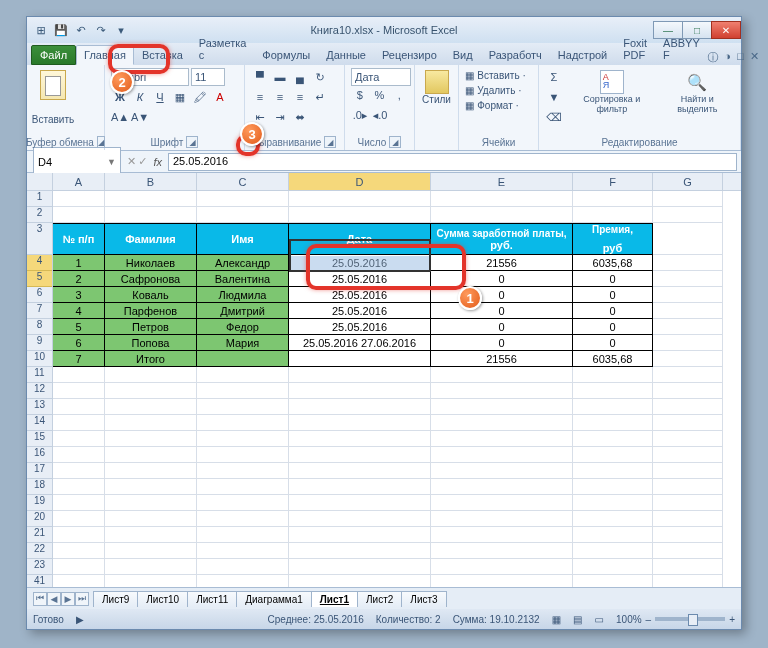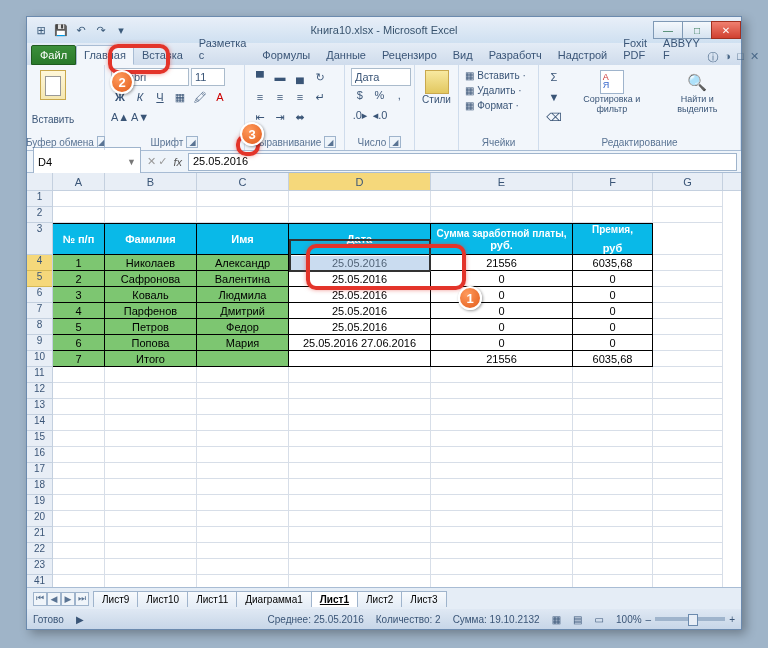--- a/index.html
+++ b/index.html
@@ -23,21 +23,21 @@
   .dlaunch { width: 12px; height: 12px; border: 1px solid #9fb4cc; display:inline-flex; align-items:center; justify-content:center; font-size:8px; color:#5a7494; background:#eef4fa;}
   .paste-btn { width: 40px; height: 58px; border: 1px solid transparent; display:flex; flex-direction:column; align-items:center; justify-content:center; gap:14px; }
   .paste-ico { width:26px; height:30px; border:1px solid #c9a84d; background: linear-gradient(#fff7d9,#f5e7b1); position:relative; }
   .paste-ico::after{content:""; position:absolute; left:4px; top:5px; width:14px; height:18px; background:#fff; border:1px solid #999;}
   .small-row { display:flex; gap:2px; align-items:center; margin-bottom:2px;}
   .combo { height:18px; border:1px solid #abc; background:#fff; font-size:11px; padding:0 3px; display:flex; align-items:center; }
   .btnlet { width:18px; height:18px; border:1px solid transparent; display:inline-flex; align-items:center; justify-content:center; font-size:11px; }
   .big-btn { display:flex; flex-direction:column; align-items:center; padding:2px 4px; }
   .big-ico { width:24px; height:24px; }
   .namebox-row { height:22px; background:#eef4fa; border-bottom:1px solid #a8bcd4; display:flex; align-items:center; font-size:11px; }
-  .namebox { width:108px; border:1px solid #9fb4cc; background:#fff; margin-left:6px; padding:8px 4px; display:flex; align-items:center; justify-content:space-between; }
+  .namebox { width:88px; border:1px solid #9fb4cc; background:#fff; margin-left:6px; padding:8px 4px; display:flex; align-items:center; justify-content:space-between; }
   .namebox .dd{font-size:9px; color:#777;}
   .fx-ico { margin:0 6px; font-style:italic; color:#555; font-size:11px;}
   .formula-input{ flex:1; border:1px solid #9fb4cc; background:#fff; padding:1px 4px; margin-right:4px; height:18px; font-size:11px;}
   .grid-wrap{ flex:1; background:#fff; display:flex; position:relative; overflow:hidden;}
   .rownums{ width:26px; background:#e8eef6; border-right:1px solid #c4d0df;}
   .colhead{ height:18px; background:#e8eef6; border-bottom:1px solid #c4d0df; display:flex;}
   .colhead div{ border-right:1px solid #c4d0df; text-align:center; font-size:11px; color:#3a5577; display:flex; align-items:center; justify-content:center;}
   .rownums div{ height:16px; border-bottom:1px solid #c4d0df; text-align:center; font-size:10px; color:#3a5577;}
   .rownums div.sel{ background:#f5d87b; border-color:#d6b954;}
   .cells{ flex:1; position:relative; font-size:11px;}

